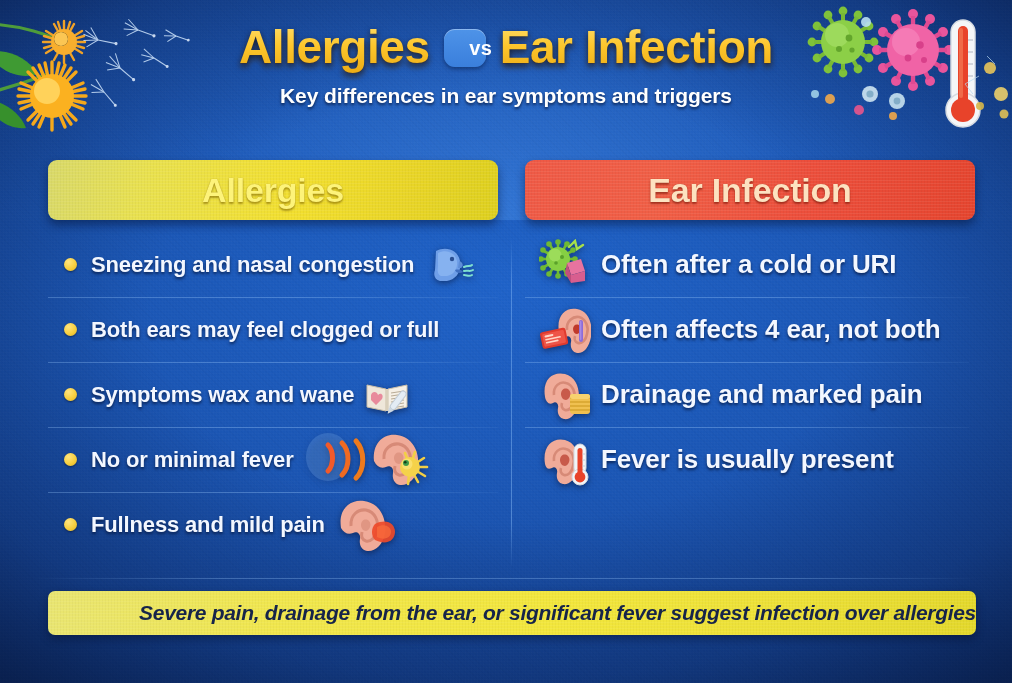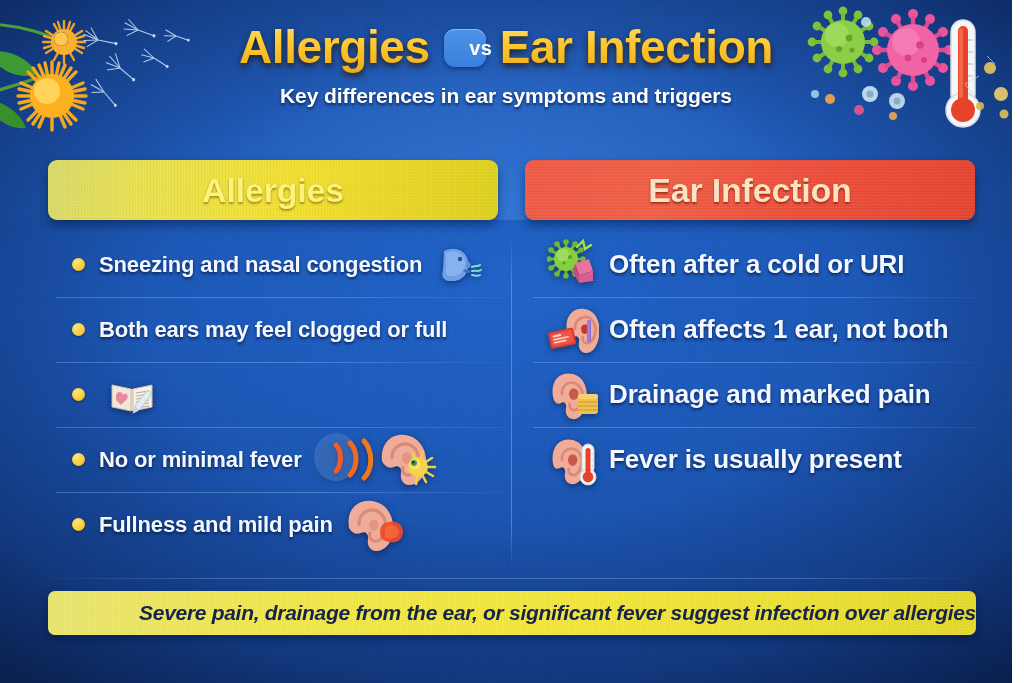--- a/index.html
+++ b/index.html
@@ -142,21 +142,21 @@
     text-shadow: 0 2px 2px rgba(120,95,0,.55), 0 0 1px rgba(140,110,0,.6);
   }
   .banner-right .banner-label {
     color: #fde2c0;
     text-shadow: 0 2px 2px rgba(120,25,10,.6), 0 0 1px rgba(130,30,15,.6);
   }
 
   
   .columns {
     position: absolute;
-    left: 8px; right: 0;
+    left: 0; right: 0;
     top: 232px;
     height: 338px;
     z-index: 5;
   }
   .col {
     position: absolute;
     top: 0;
     height: 338px;
   }
   .col-left  { left: 48px;  width: 456px; }
@@ -553,20 +553,21 @@
         </span>
       </div>
 
       <div class="row">
         <span class="bullet"></span>
         <span class="item-text">Both ears may feel clogged or full</span>
       </div>
 
       <div class="row">
         <span class="bullet"></span>
+        <span class="item-text">Symptoms wax and wane</span>
         <span class="item-icon">
           <svg viewBox="0 0 52 52" width="52" height="52">
             <path d="M5 16 L24 20 L24 42 L5 38 Z" fill="#efe7da" stroke="#cbbfa9" stroke-width="1"></path>
             <path d="M45 16 L26 20 L26 42 L45 38 Z" fill="#f6f0e6" stroke="#cbbfa9" stroke-width="1"></path>
             <path d="M24 20 L26 20 L26 42 L24 42 Z" fill="#d9cfbb"></path>
             <g stroke="#b8ab96" stroke-width="1.1">
               <line x1="29" y1="24" x2="42" y2="22"></line>
                 <line x1="29" y1="27" x2="42" y2="25"></line>
               <line x1="29" y1="30" x2="42" y2="28"></line>
                 <line x1="29" y1="33" x2="42" y2="31"></line>
@@ -695,21 +696,21 @@
               <g fill="#ffd6c8">
                 <rect x="6" y="30" width="9" height="2" rx="1"></rect>
                 <rect x="6" y="33.5" width="16" height="1.6" rx=".8"></rect>
                 <rect x="6" y="36.5" width="13" height="1.6" rx=".8"></rect>
               </g>
             </g>
             <rect x="40" y="16" width="4" height="22" rx="2" fill="#8d6bd8"></rect>
             <rect x="40.8" y="17" width="1.6" height="19" rx=".8" fill="#a68ae5"></rect>
           </svg>
         </span>
-        <span class="item-text">Often affects 1 ear, not both</span>
+        <span class="item-text">Often affects 4 ear, not both</span>
       </div>
 
 
       <div class="row">
         <span class="item-icon">
           <svg viewBox="0 0 52 52" width="52" height="52">
             <path d="M6 28 C 3 10 14 2 26 5 C 38 8 42 22 39 35 C 37 46 31 51 25 50 C 20 49 18 44 19 39 C 20 35 17 32 14 34 C 10 36 7 33 6 28 Z" fill="#f0ab99"></path>
             <path d="M15 26 C 14 17 21 12 27 14 C 34 16 37 24 35 31 C 34 38 30 42 26 41 C 23 40 22 37 23 34" fill="none" stroke="#d78a77" stroke-width="2.6"></path>
             <path d="M22 25 C 22 20 27 18 30 21 C 33 24 31 30 27 31 C 24 31 22 28 22 25 Z" fill="#c85a4a"></path>
 

